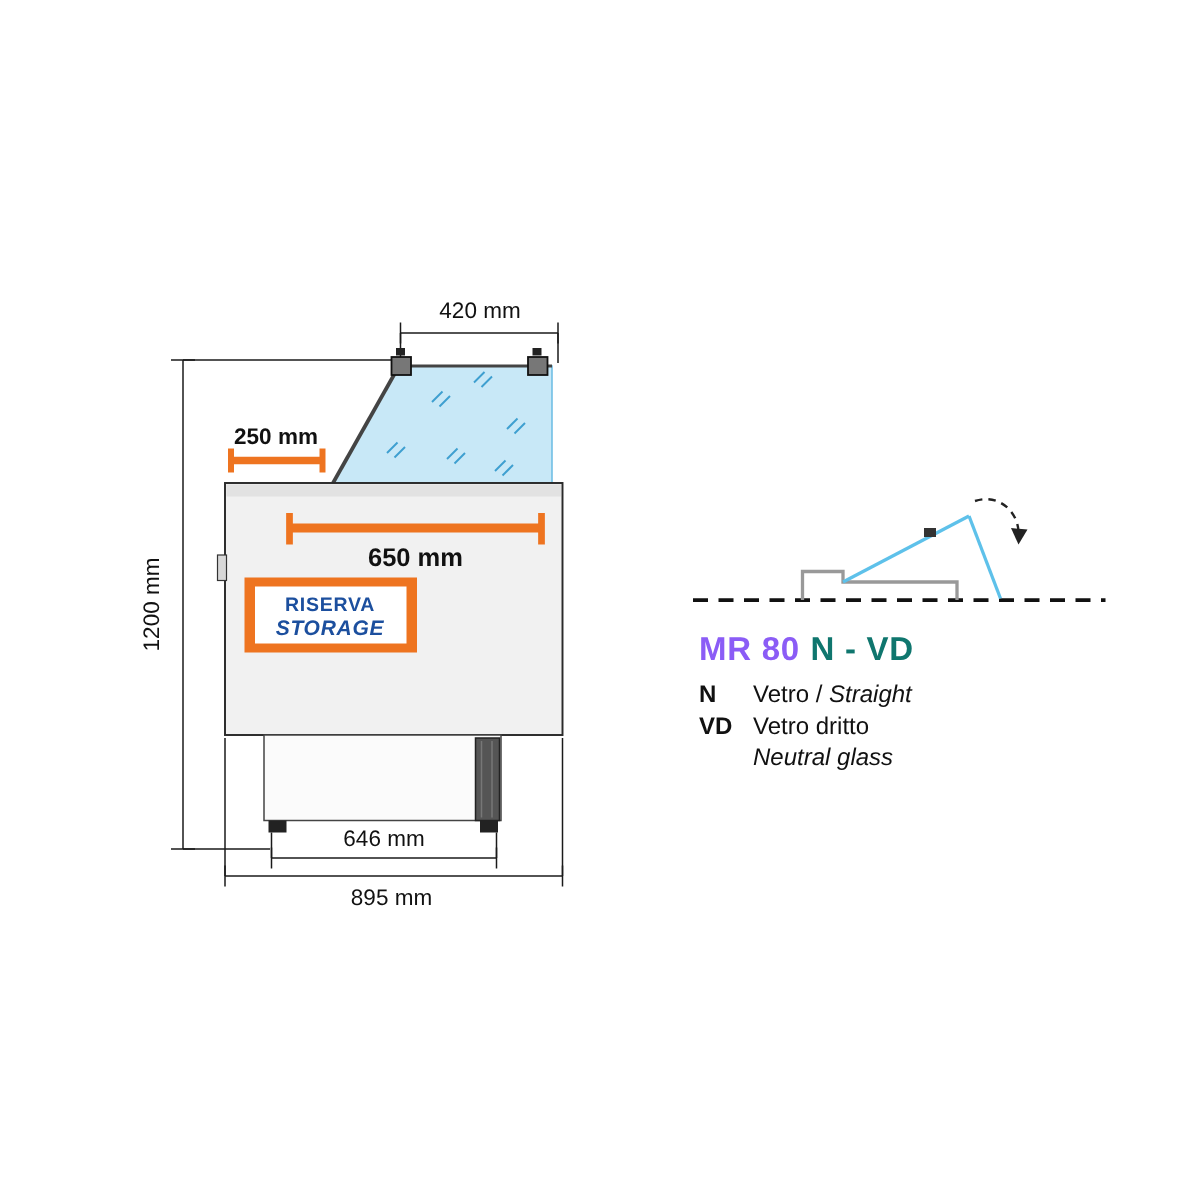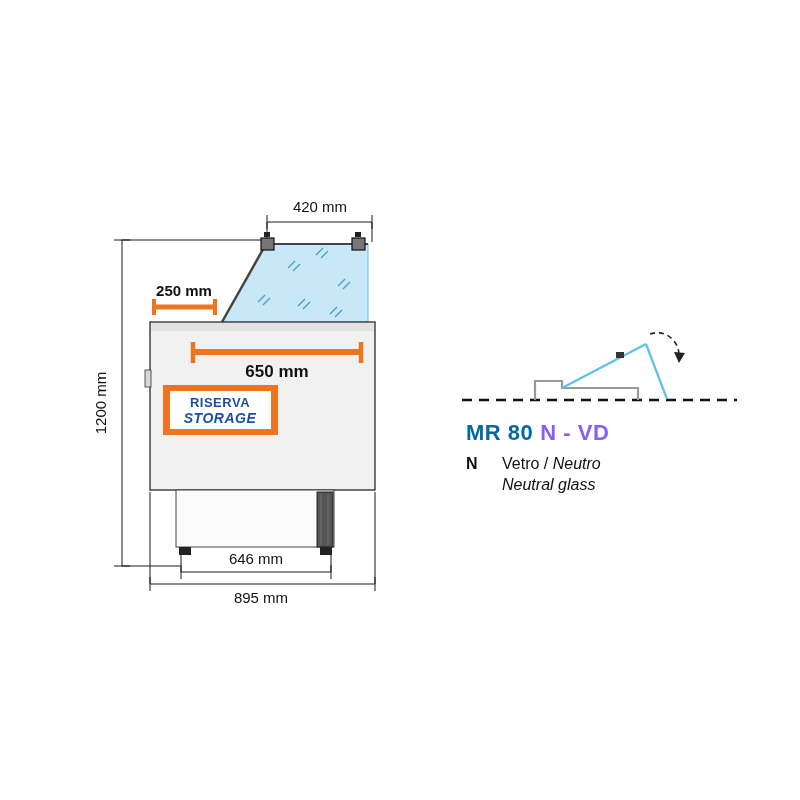--- a/index.html
+++ b/index.html
@@ -34,22 +34,22 @@
     width: 250px;
     color: #111;
   }
   .model-line {
     font-size: 22px;
     font-weight: 700;
     letter-spacing: 0.5px;
     margin-bottom: 8px;
     white-space: nowrap;
   }
-  .model-black { color: #0369a1; margin-right: 7px; }
-  .model-orange { color: #8b5cf6; }
+  .model-black { color: #8b5cf6; margin-right: 7px; }
+  .model-orange { color: #0f766e; }
   .legend-row {
     display: grid;
     grid-template-columns: 36px auto;
     font-size: 16px;
     line-height: 20px;
     margin-bottom: 1px;
     white-space: nowrap;
   }
   .legend-code { font-weight: 700; }
   .legend-text i { font-style: italic; }
@@ -178,22 +178,26 @@
 
   
   <div id="info-block">
     <div class="model-line">
       <span class="model-black">MR 80</span><span class="model-orange">N - VD</span>
     </div>
     <div class="legend-row">
       <span class="legend-code">N</span>
       <span class="legend-text">
         <span>Vetro /</span>
-        <i>Neutro</i>
+        <i>Straight</i>
       </span>
+    </div>
+    <div class="legend-row">
+      <span class="legend-code">VD</span>
+      <span class="legend-text">Vetro dritto</span>
     </div>
     <div class="legend-row">
       <span class="legend-code"></span>
       <span class="legend-text italic">Neutral glass</span>
     </div>
   </div>
 
 </div>
 
 </body></html>

